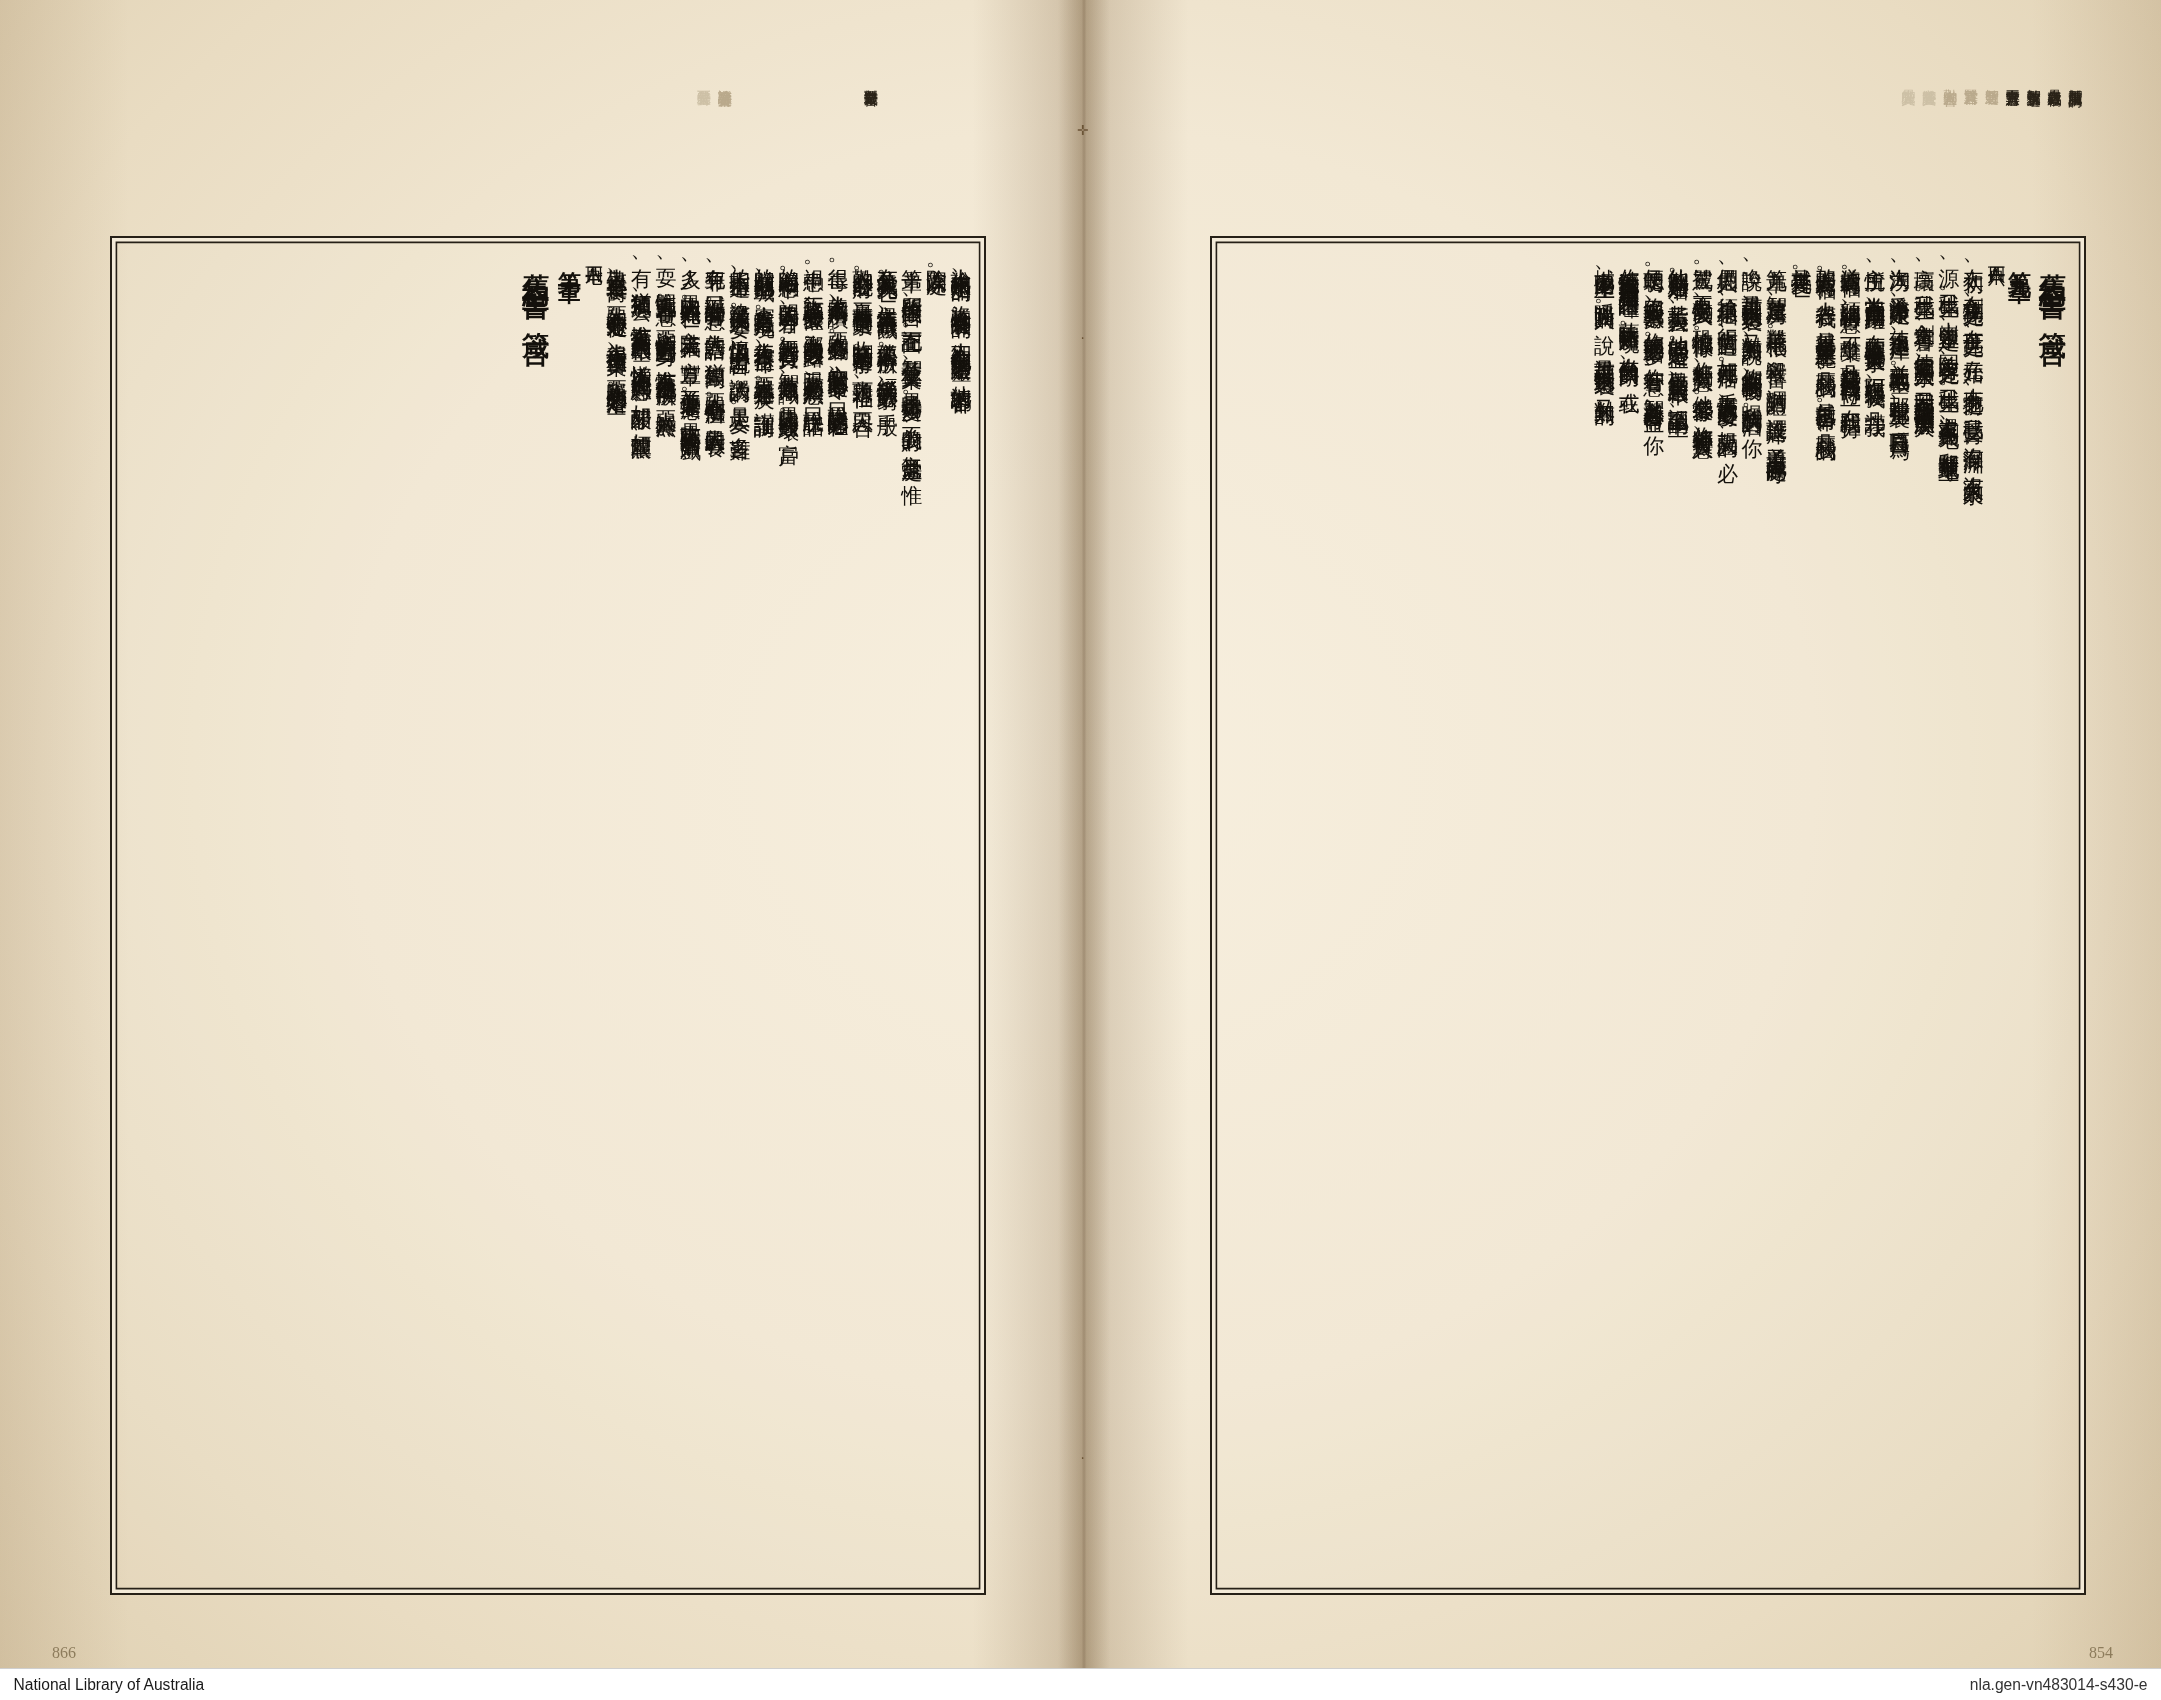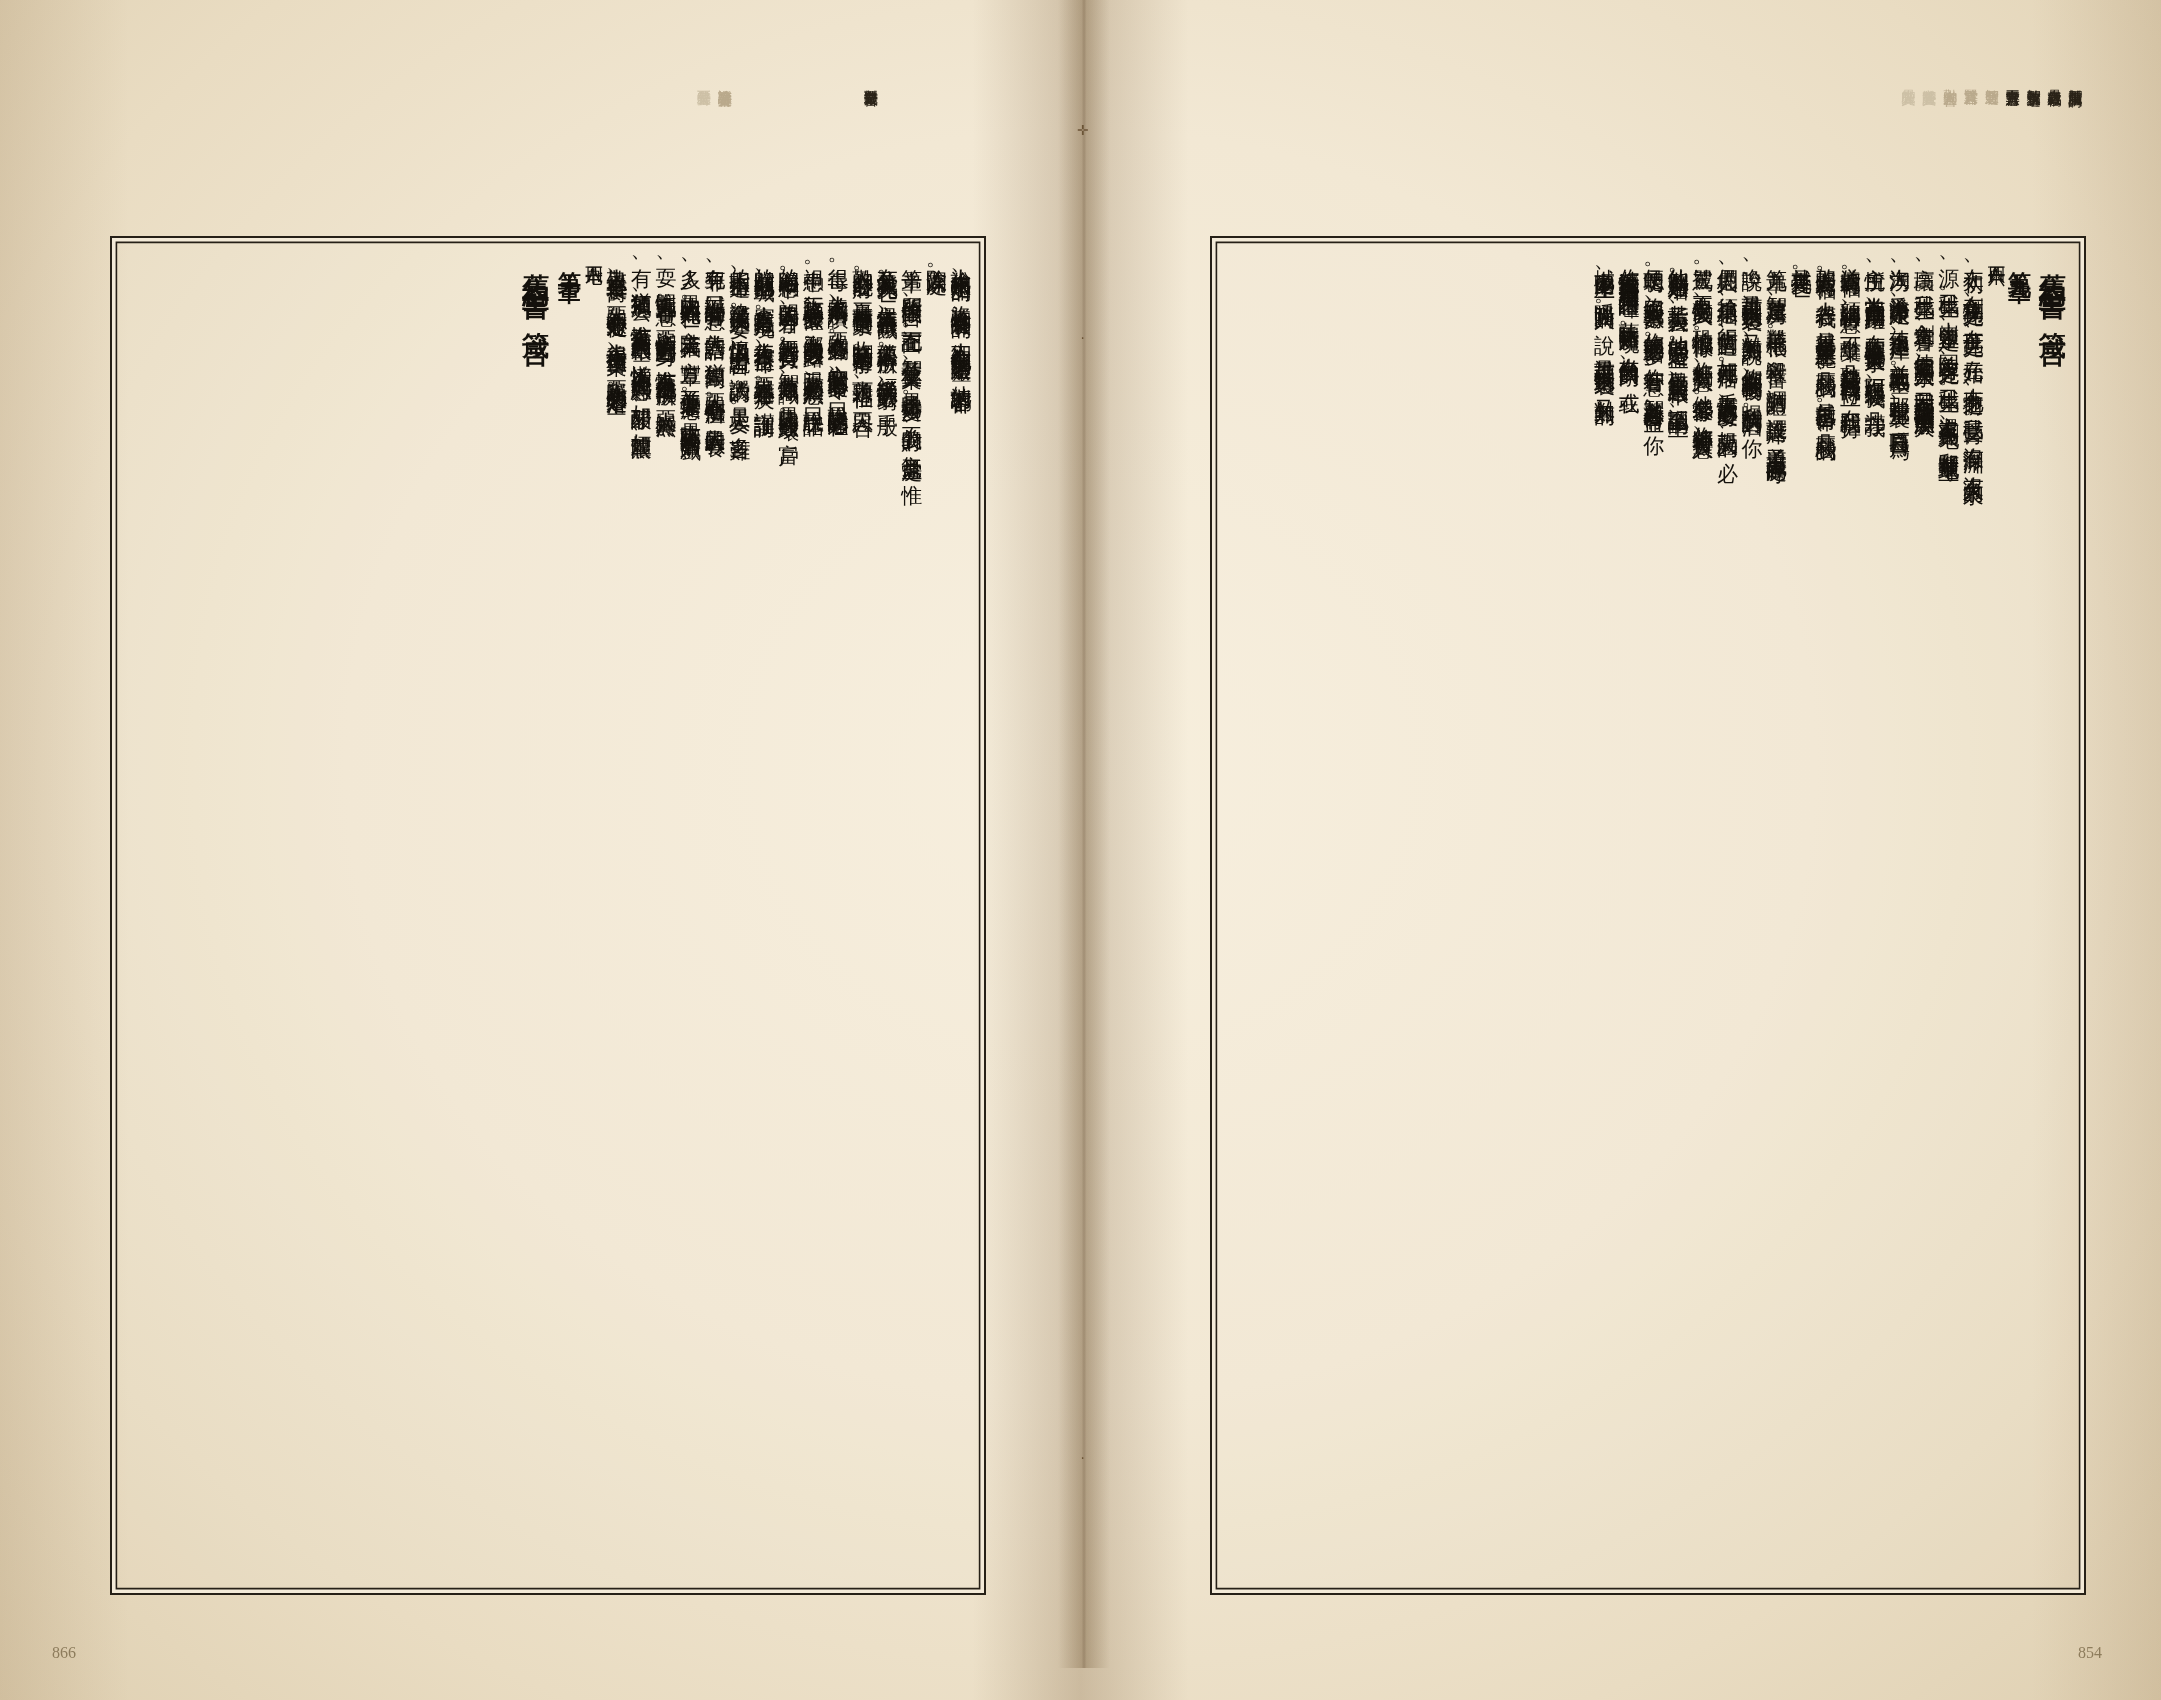--- a/index.html
+++ b/index.html
@@ -102,21 +102,21 @@
   }
   .mnote.faint{color:#b9a98c;}
   .mnote.vfaint{color:#cdc0a6;}
   .mnote.spacer{opacity:0;}
   
   .stamp{
     position:absolute;bottom:39px;font-size:16px;color:#8d7c5c;
     font-family:"Liberation Serif",serif;
   }
   #stamp-left{left:52px;}
-  #stamp-right{right:59px;}
+  #stamp-right{right:48px;}
 </style>
 </head>
 <body>
 
 <div class="page">
   <div class="paper"></div>
   <div class="gutter"></div>
   <div class="reg-mark" style="top:124px">✛</div>
   <div class="reg-mark" style="top:332px">·</div>
   <div class="reg-mark" style="top:1452px">·</div>
@@ -193,14 +193,18 @@
       <div class="vcol">人敬畏主必得享長壽、惡人的年命必致短促。善人得所指望便喜樂、惡人所盼想的必定落空。</div>
       <div class="vcol small">八百四十七</div>
       <div class="vcol chapter heavy">第十章</div>
       <div class="vcol head">舊約全書　箴言</div>
     </div>
   </div>
 
   <div class="stamp" id="stamp-left">866</div>
   <div class="stamp" id="stamp-right">854</div>
 
+  <div class="footer">
+    <span>National Library of Australia</span>
+    <span class="right">nla.gen-vn483014-s430-e</span>
+  </div>
 </div>
 
 
 </body></html>

